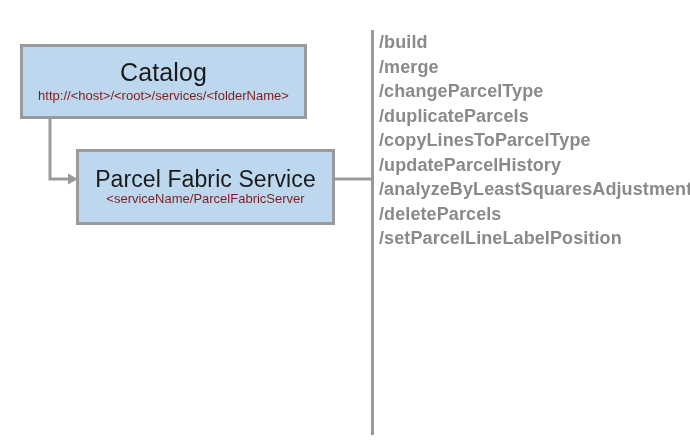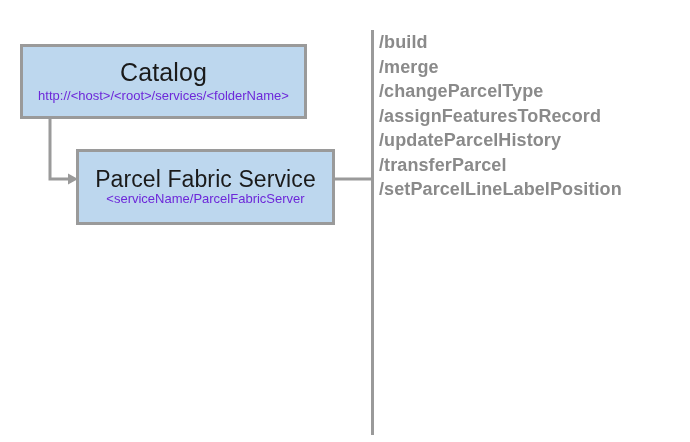--- a/index.html
+++ b/index.html
@@ -31,21 +31,21 @@
     justify-content: center;
     text-align: center;
   }
   .node-title {
     color: #1a1a1a;
     font-weight: normal;
     letter-spacing: 0.1px;
     line-height: 1.05;
   }
   .node-sub {
-    color: #6d28d9;
+    color: #7f1d1d;
     line-height: 1.1;
   }
 
   #catalog-box {
     left: 20px;
     top: 44px;
     width: 287px;
     height: 75px;
     text-align: right;
   }
@@ -114,19 +114,21 @@
 
   <div class="node-box" id="service-box">
     <div class="node-title">Parcel Fabric Service</div>
     <div class="node-sub">&lt;serviceName/ParcelFabricServer</div>
   </div>
 
   <ul id="operations-list">
     <li>/build</li>
     <li>/merge</li>
     <li>/changeParcelType</li>
-    <li>/assignFeaturesToRecord</li>
+    <li>/duplicateParcels</li>
+    <li>/copyLinesToParcelType</li>
     <li>/updateParcelHistory</li>
-    <li>/transferParcel</li>
+    <li>/analyzeByLeastSquaresAdjustment</li>
+    <li>/deleteParcels</li>
     <li>/setParcelLineLabelPosition</li>
   </ul>
 
 </div>
 
 </body></html>

